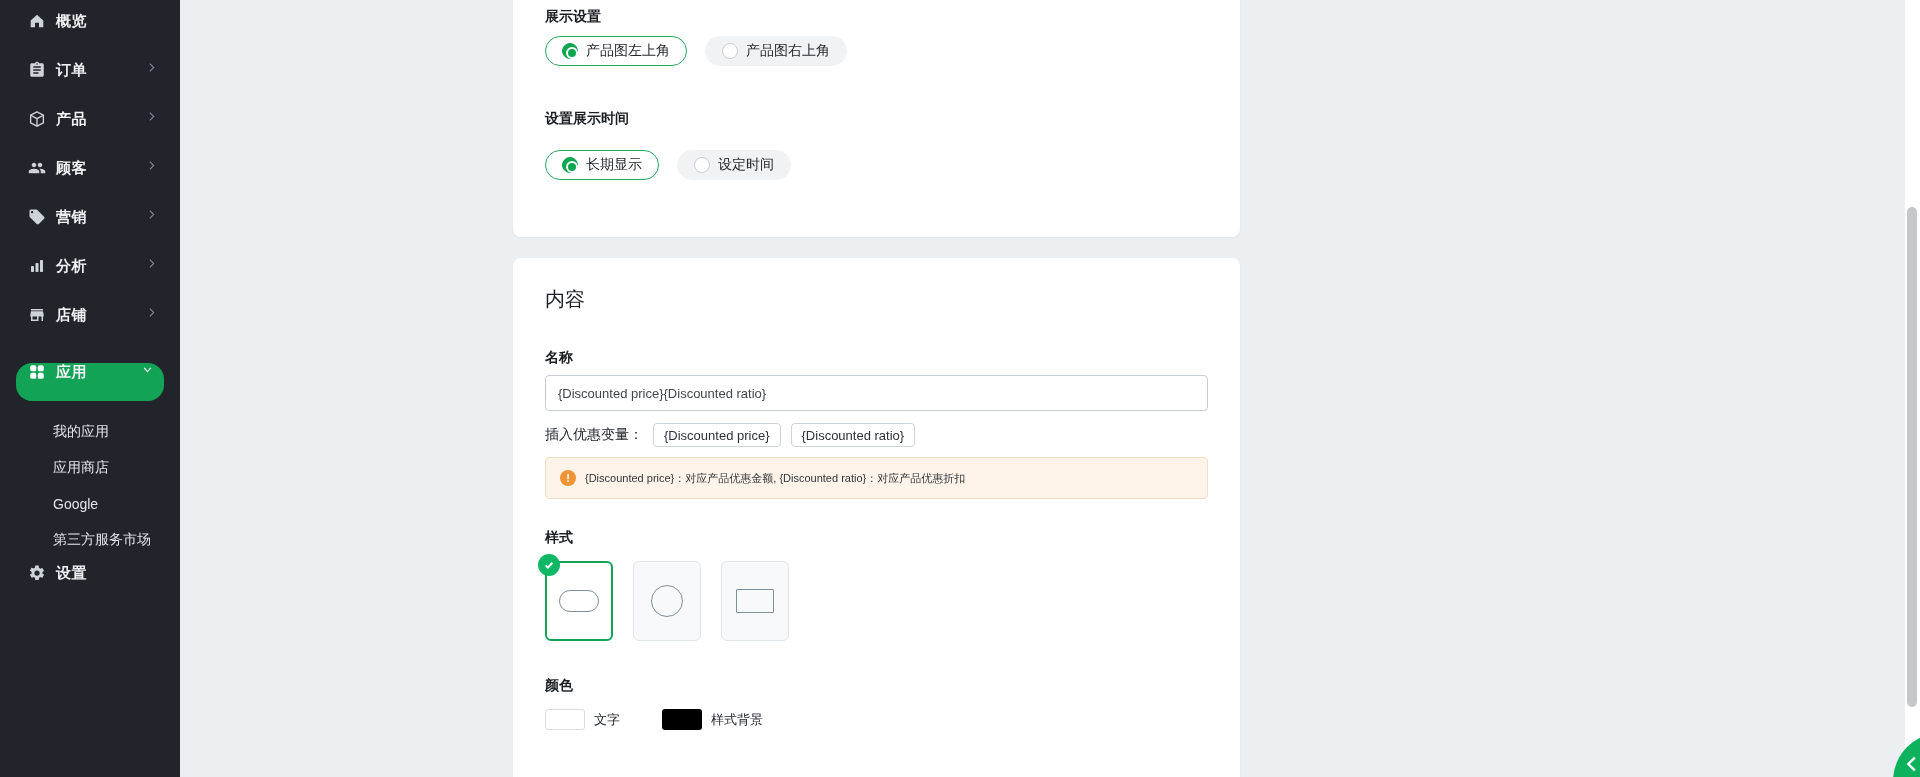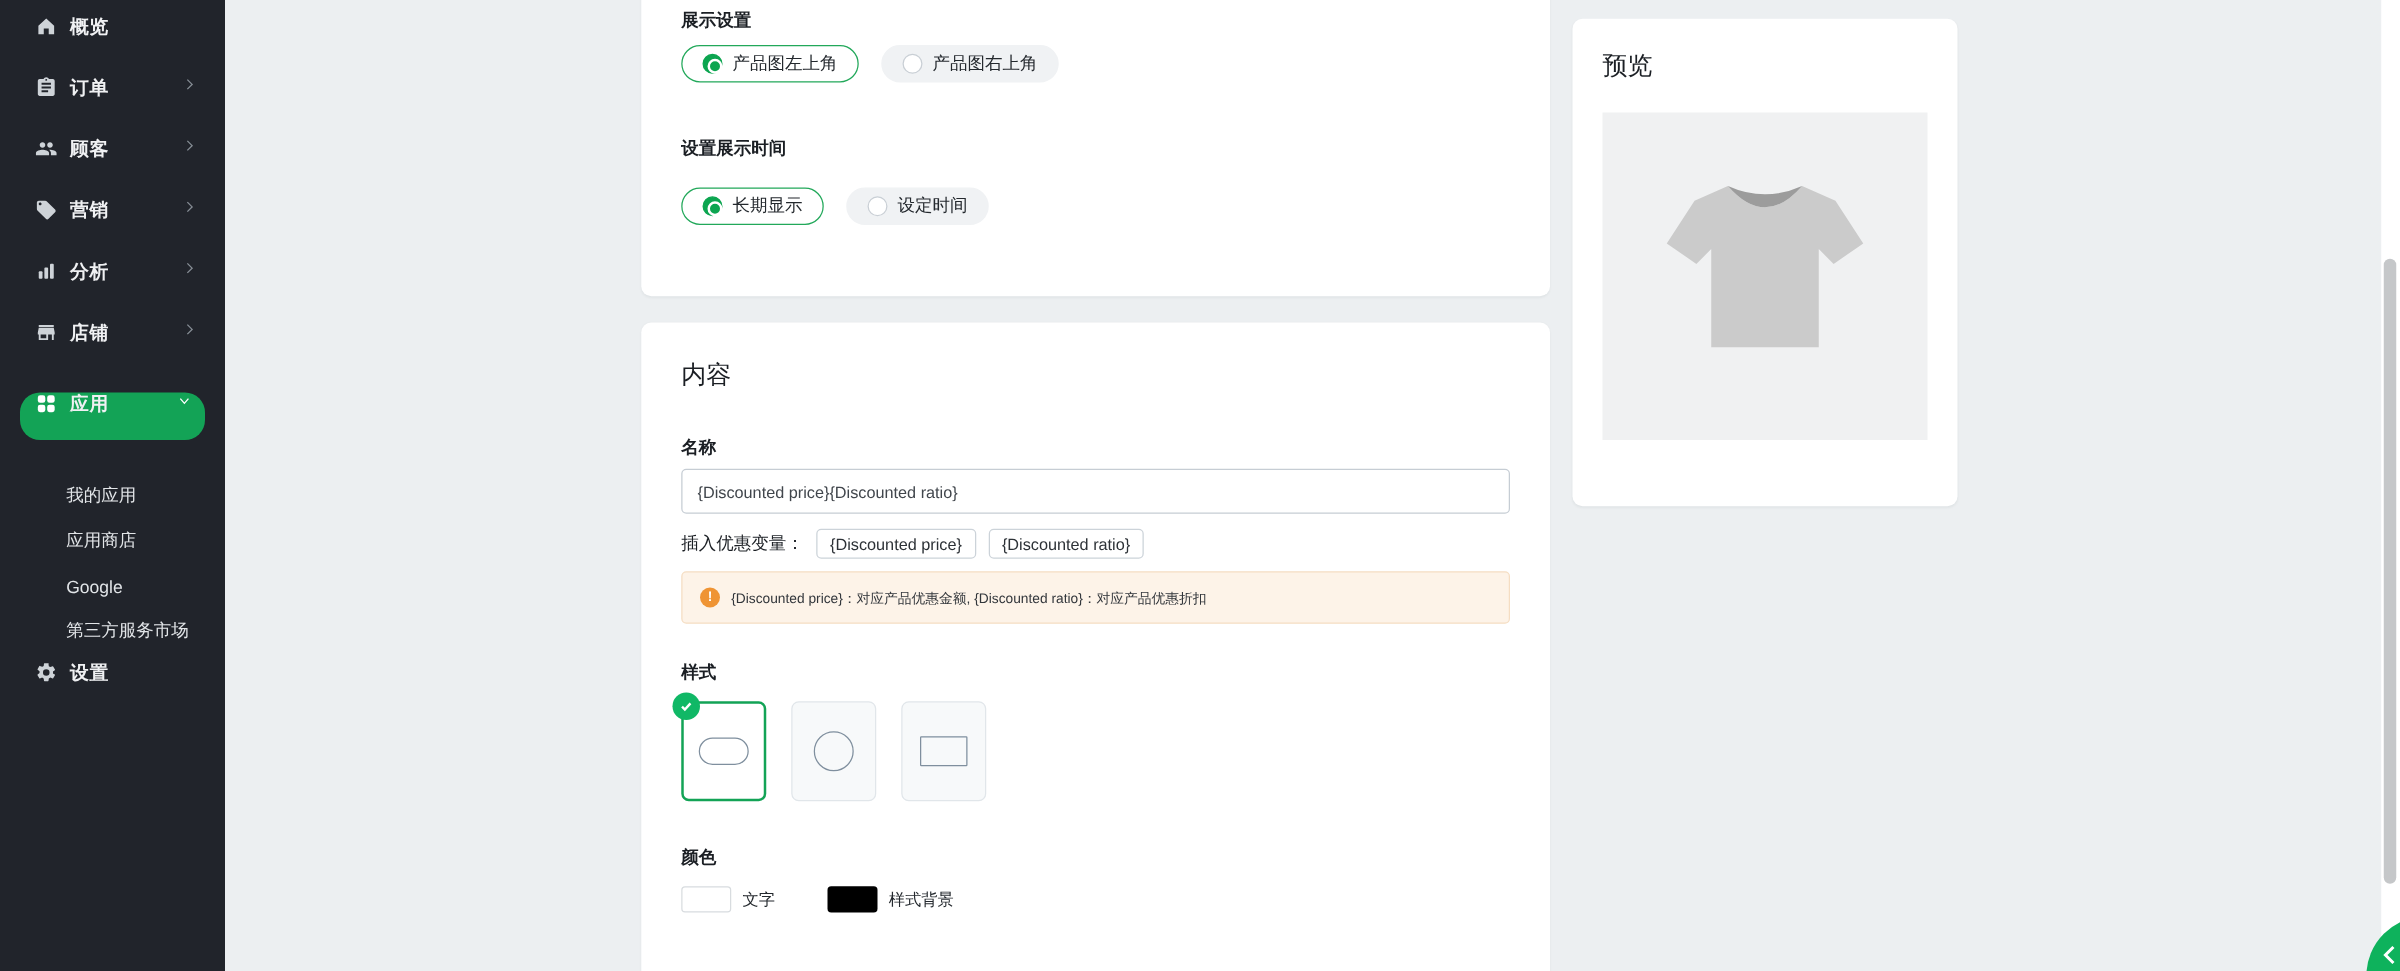--- a/index.html
+++ b/index.html
@@ -12,21 +12,21 @@
   .nav-item { display:flex; height:49px; padding-left:28px; cursor:pointer; color:#f0f1f3; }
   .nav-item .nicon { width:18px; height:18px; margin-right:10px; display:flex; align-items:center; justify-content:center; }
   .nav-item .nicon svg { width:18px; height:18px; fill:#ced3d8; stroke:#ced3d8; }
   .nav-item .nlabel { font-size:15px; font-weight:700; letter-spacing:.5px; }
   .nav-item .chev { margin-left:auto; margin-right:22px; display:flex; }
   .nav-item .chev svg { width:13px; height:13px; stroke:#858c94; fill:none; stroke-width:2; }
   .nav-item.active { background:#13a356; border-radius:16px; margin:8px 16px 0 16px; height:38px; padding-left:12px; }
   .nav-item.active .nicon svg { fill:#ffffff; stroke:#ffffff; }
   .nav-item.active .chev { margin-right:10px; }
   .nav-item.active .chev svg { stroke:#ffffff; }
-  .submenu { padding:27px 0 0 0; }
+  .submenu { padding:13px 0 0 0; }
   .sub-item { height:36px; display:flex; align-items:center; padding-left:53px; font-size:14px; color:#e2e5e8; cursor:pointer; }
   .settings-item { margin-top:6px; }
 
   
   .card { position:absolute; background:#ffffff; border-radius:8px; box-shadow:0 1px 2px rgba(20,30,40,.05); }
   .card1 { left:513px; top:-20px; width:727px; height:257px; padding:28px 32px 0 32px; }
   .card2 { left:513px; top:258px; width:727px; height:540px; padding:28px 32px 0 32px; }
   .preview-card { left:1258px; top:15px; width:308px; height:390px; padding:24px 24px 0 24px; }
 
   .f-label { font-size:14px; font-weight:700; color:#1b1f24; }
@@ -109,20 +109,34 @@
           </svg>
       </span>
       <span class="nlabel">订单</span>
       <span class="chev">
           <svg viewBox="0 0 24 24">
             <path d="M9 5 L16 12 L9 19"></path>
           </svg>
         </span>
     </div>
 
+    <div class="nav-item">
+      <span class="nicon">
+        <svg viewBox="0 0 24 24" style="fill:none;stroke-width:1.8">
+            <path d="M12 2.5 L20.5 7 V17 L12 21.5 L3.5 17 V7 Z"></path>
+            <path d="M3.5 7 L12 11.5 L20.5 7 M12 11.5 V21.5"></path>
+          </svg>
+      </span>
+      <span class="nlabel">产品</span>
+      <span class="chev">
+          <svg viewBox="0 0 24 24">
+            <path d="M9 5 L16 12 L9 19"></path>
+          </svg>
+        </span>
+    </div>
 
     <div class="nav-item">
       <span class="nicon">
         <svg viewBox="0 0 24 24">
             <path stroke="none" d="M16 11c1.66 0 2.99-1.34 2.99-3S17.66 5 16 5s-3 1.34-3 3 1.34 3 3 3zm-8 0c1.66 0 2.99-1.34 2.99-3S9.66 5 8 5 5 6.34 5 8s1.34 3 3 3zm0 2c-2.33 0-7 1.17-7 3.5V19h14v-2.5c0-2.33-4.67-3.5-7-3.5zm8 0c-.29 0-.62.02-.97.05 1.16.84 1.97 1.97 1.97 3.45V19h6v-2.5c0-2.33-4.67-3.5-7-3.5z"></path>
           </svg>
       </span>
       <span class="nlabel">顾客</span>
       <span class="chev">
           <svg viewBox="0 0 24 24">
@@ -284,29 +298,20 @@
     <div class="f-label mb14">颜色</div>
     <div class="color-row">
       <span class="swatch white"></span>
       <span class="swatch-label">文字</span>
       <span class="gap42"></span>
       <span class="swatch black"></span>
       <span class="swatch-label">样式背景</span>
     </div>
   </section>
 
-  <section class="card preview-card">
-    <h2 class="sec-title">预览</h2>
-    <div class="preview-img">
-      <svg width="178" height="155" viewBox="0 0 120 104">
-        <path fill="#cbcbcb" d="M40 3 L22 11 L7 34 L23 45 L31 37 L31 90 L89 90 L89 37 L97 45 L113 34 L98 11 L80 3 Q60 26 40 3 Z"></path>
-        <path fill="#9c9c9c" d="M40 3 Q60 12 80 3 Q60 26 40 3 Z"></path>
-      </svg>
-    </div>
-  </section>
 
   <div class="scroll-track">
     <div class="scroll-thumb"></div>
   </div>
 
   <div class="fab">
     <svg viewBox="0 0 24 24">
         <path d="M15 5 L8 12 L15 19"></path>
       </svg>
   </div>

